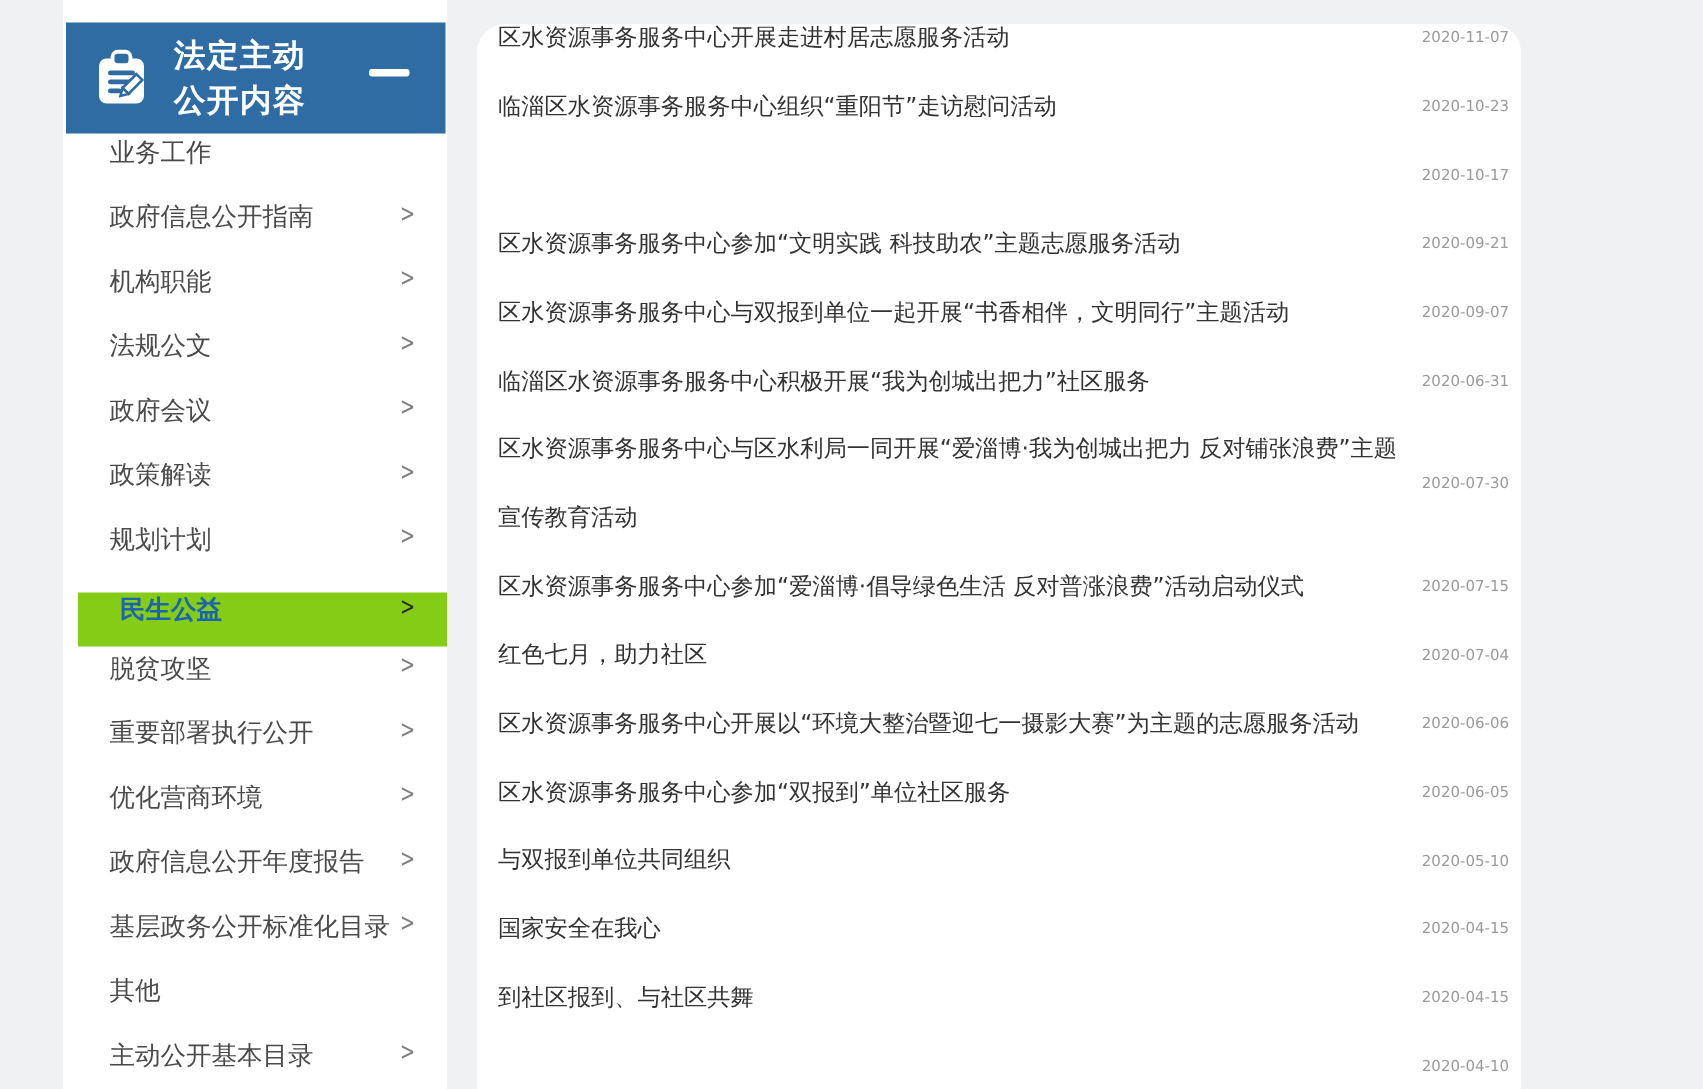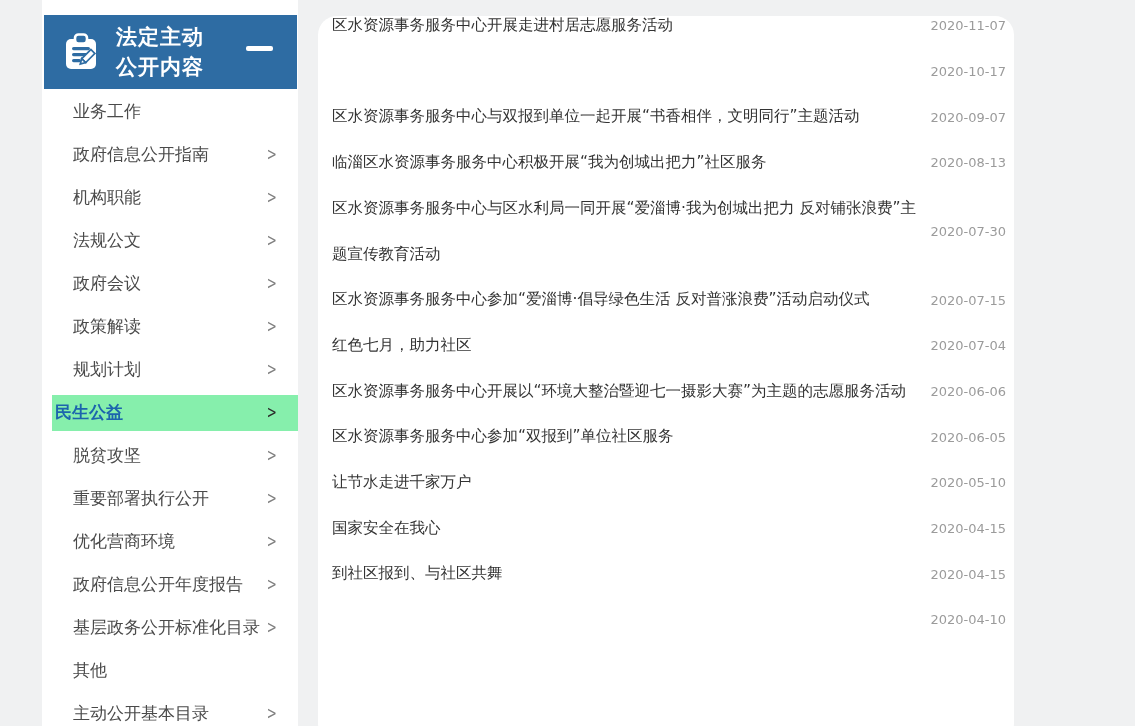--- a/index.html
+++ b/index.html
@@ -47,37 +47,36 @@
     right: 24px; top: 31px;
     width: 27px; height: 5px;
     border-radius: 2px;
     background: #ffffff;
   }
 
   .menu { list-style: none; margin: 1px 0 0 0; padding: 0; }
   .menu-item {
     height: 43px;
     display: flex;
-    align-items: center;
     padding: 0 20px 0 31px;
     color: #4a4a4a;
     font-size: 17px;
     cursor: pointer;
   }
   .menu-item .arrow {
     margin-left: auto;
     color: #808080;
     font-size: 16px;
     transform: scale(0.75, 1.05);
   }
   .menu-item.active {
     height: 36px;
     margin: 3.5px 0 3.5px 10px;
-    padding-left: 3px;
-    background: #86efac;
+    padding-left: 28px;
+    background: #84cc16;
   }
   .menu-item.active .label { color: #1c64ad; font-weight: bold; }
   .menu-item.active .arrow { color: #2b2b2b; }
 
   
   .content {
     position: absolute;
     left: 318px; top: 16px;
     width: 696px; height: 726px;
     background: #ffffff;
@@ -96,21 +95,21 @@
     color: #333333;
     line-height: 45.7px;
     padding-right: 14px;
     text-decoration: none;
     cursor: pointer;
   }
   .news-date {
     flex: 0 0 auto;
     margin-left: auto;
     color: #9b9b9b;
-    font-size: 13px;
+    font-size: 10px;
     white-space: nowrap;
   }
 </style>
 </head>
 <body>
 
 <div class="layout">
 
   <aside class="sidebar">
     <div class="sidebar-header">
@@ -200,29 +199,37 @@
   </aside>
 
   <main class="content">
     <ul class="news">
 
     <li class="news-row">
           <a class="news-title">区水资源事务服务中心开展走进村居志愿服务活动</a>
           <span class="news-date">2020-11-07</span>
         </li>
         <li class="news-row">
+          <a class="news-title">临淄区水资源事务服务中心组织“重阳节”走访慰问活动</a>
+          <span class="news-date">2020-10-23</span>
+        </li>
+        <li class="news-row">
           <span class="news-date">2020-10-17</span>
+        </li>
+        <li class="news-row">
+          <a class="news-title">区水资源事务服务中心参加“文明实践 科技助农”主题志愿服务活动</a>
+          <span class="news-date">2020-09-21</span>
         </li>
         <li class="news-row">
           <a class="news-title">区水资源事务服务中心与双报到单位一起开展“书香相伴，文明同行”主题活动</a>
           <span class="news-date">2020-09-07</span>
         </li>
         <li class="news-row">
           <a class="news-title">临淄区水资源事务服务中心积极开展“我为创城出把力”社区服务</a>
-          <span class="news-date">2020-08-13</span>
+          <span class="news-date">2020-06-31</span>
         </li>
         <li class="news-row">
           <a class="news-title">区水资源事务服务中心与区水利局一同开展“爱淄博·我为创城出把力 反对铺张浪费”主题宣传教育活动</a>
           <span class="news-date">2020-07-30</span>
         </li>
         <li class="news-row">
           <a class="news-title">区水资源事务服务中心参加“爱淄博·倡导绿色生活 反对普涨浪费”活动启动仪式</a>
           <span class="news-date">2020-07-15</span>
         </li>
         <li class="news-row">
@@ -231,21 +238,21 @@
         </li>
         <li class="news-row">
           <a class="news-title">区水资源事务服务中心开展以“环境大整治暨迎七一摄影大赛”为主题的志愿服务活动</a>
           <span class="news-date">2020-06-06</span>
         </li>
         <li class="news-row">
           <a class="news-title">区水资源事务服务中心参加“双报到”单位社区服务</a>
           <span class="news-date">2020-06-05</span>
         </li>
         <li class="news-row">
-          <a class="news-title">让节水走进千家万户</a>
+          <a class="news-title">与双报到单位共同组织</a>
           <span class="news-date">2020-05-10</span>
         </li>
         <li class="news-row">
           <a class="news-title">国家安全在我心</a>
           <span class="news-date">2020-04-15</span>
         </li>
         <li class="news-row">
           <a class="news-title">到社区报到、与社区共舞</a>
           <span class="news-date">2020-04-15</span>
         </li>

